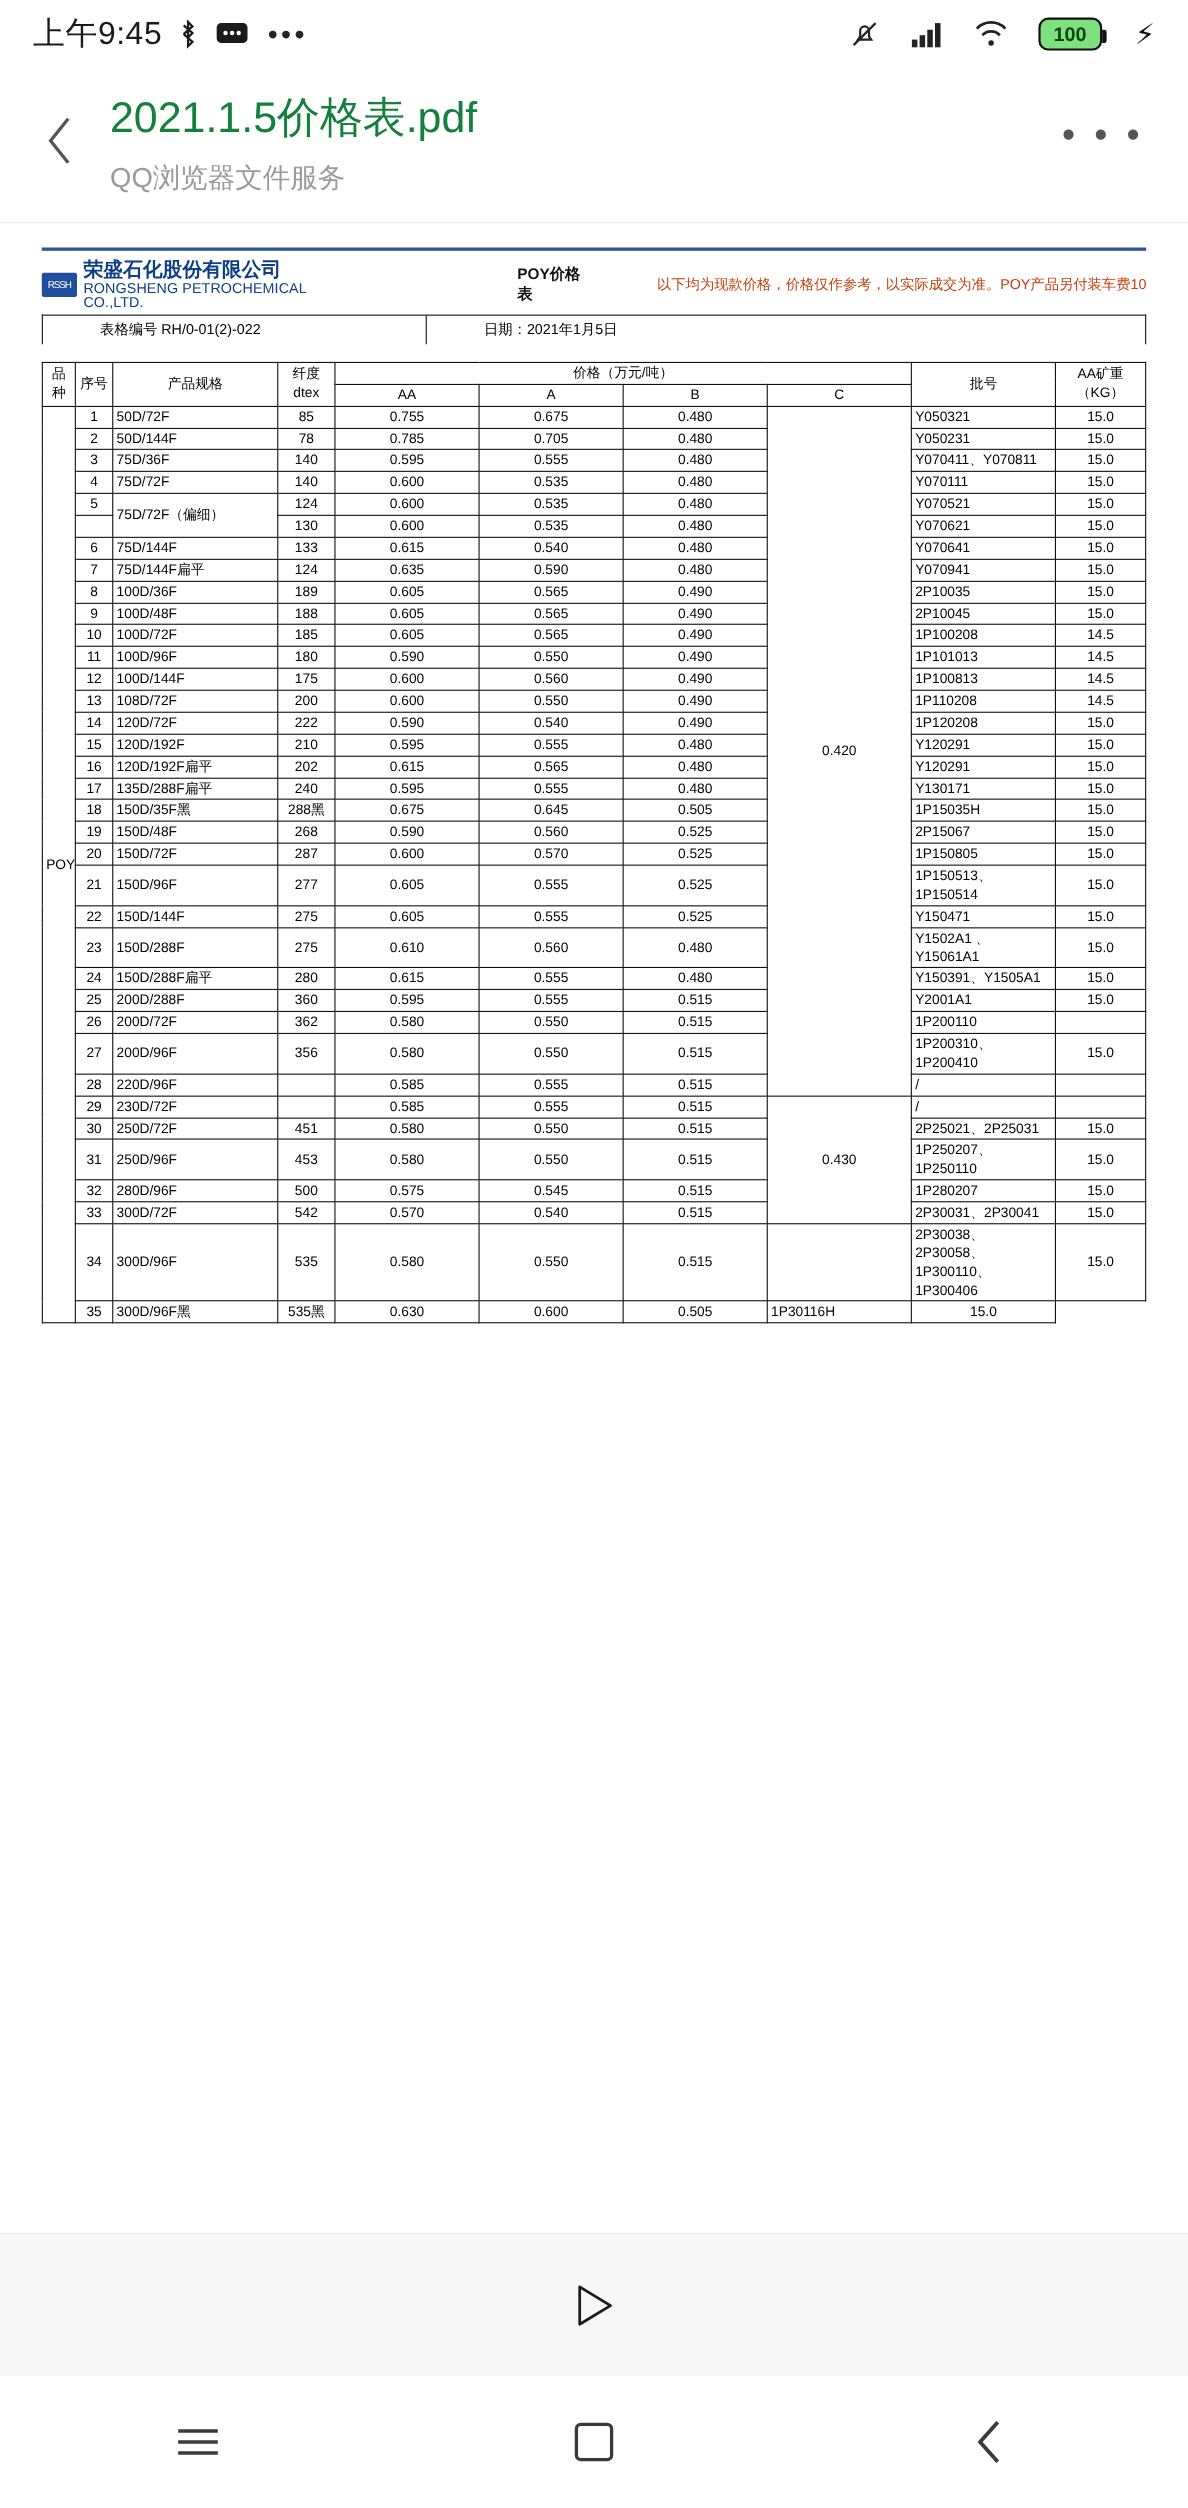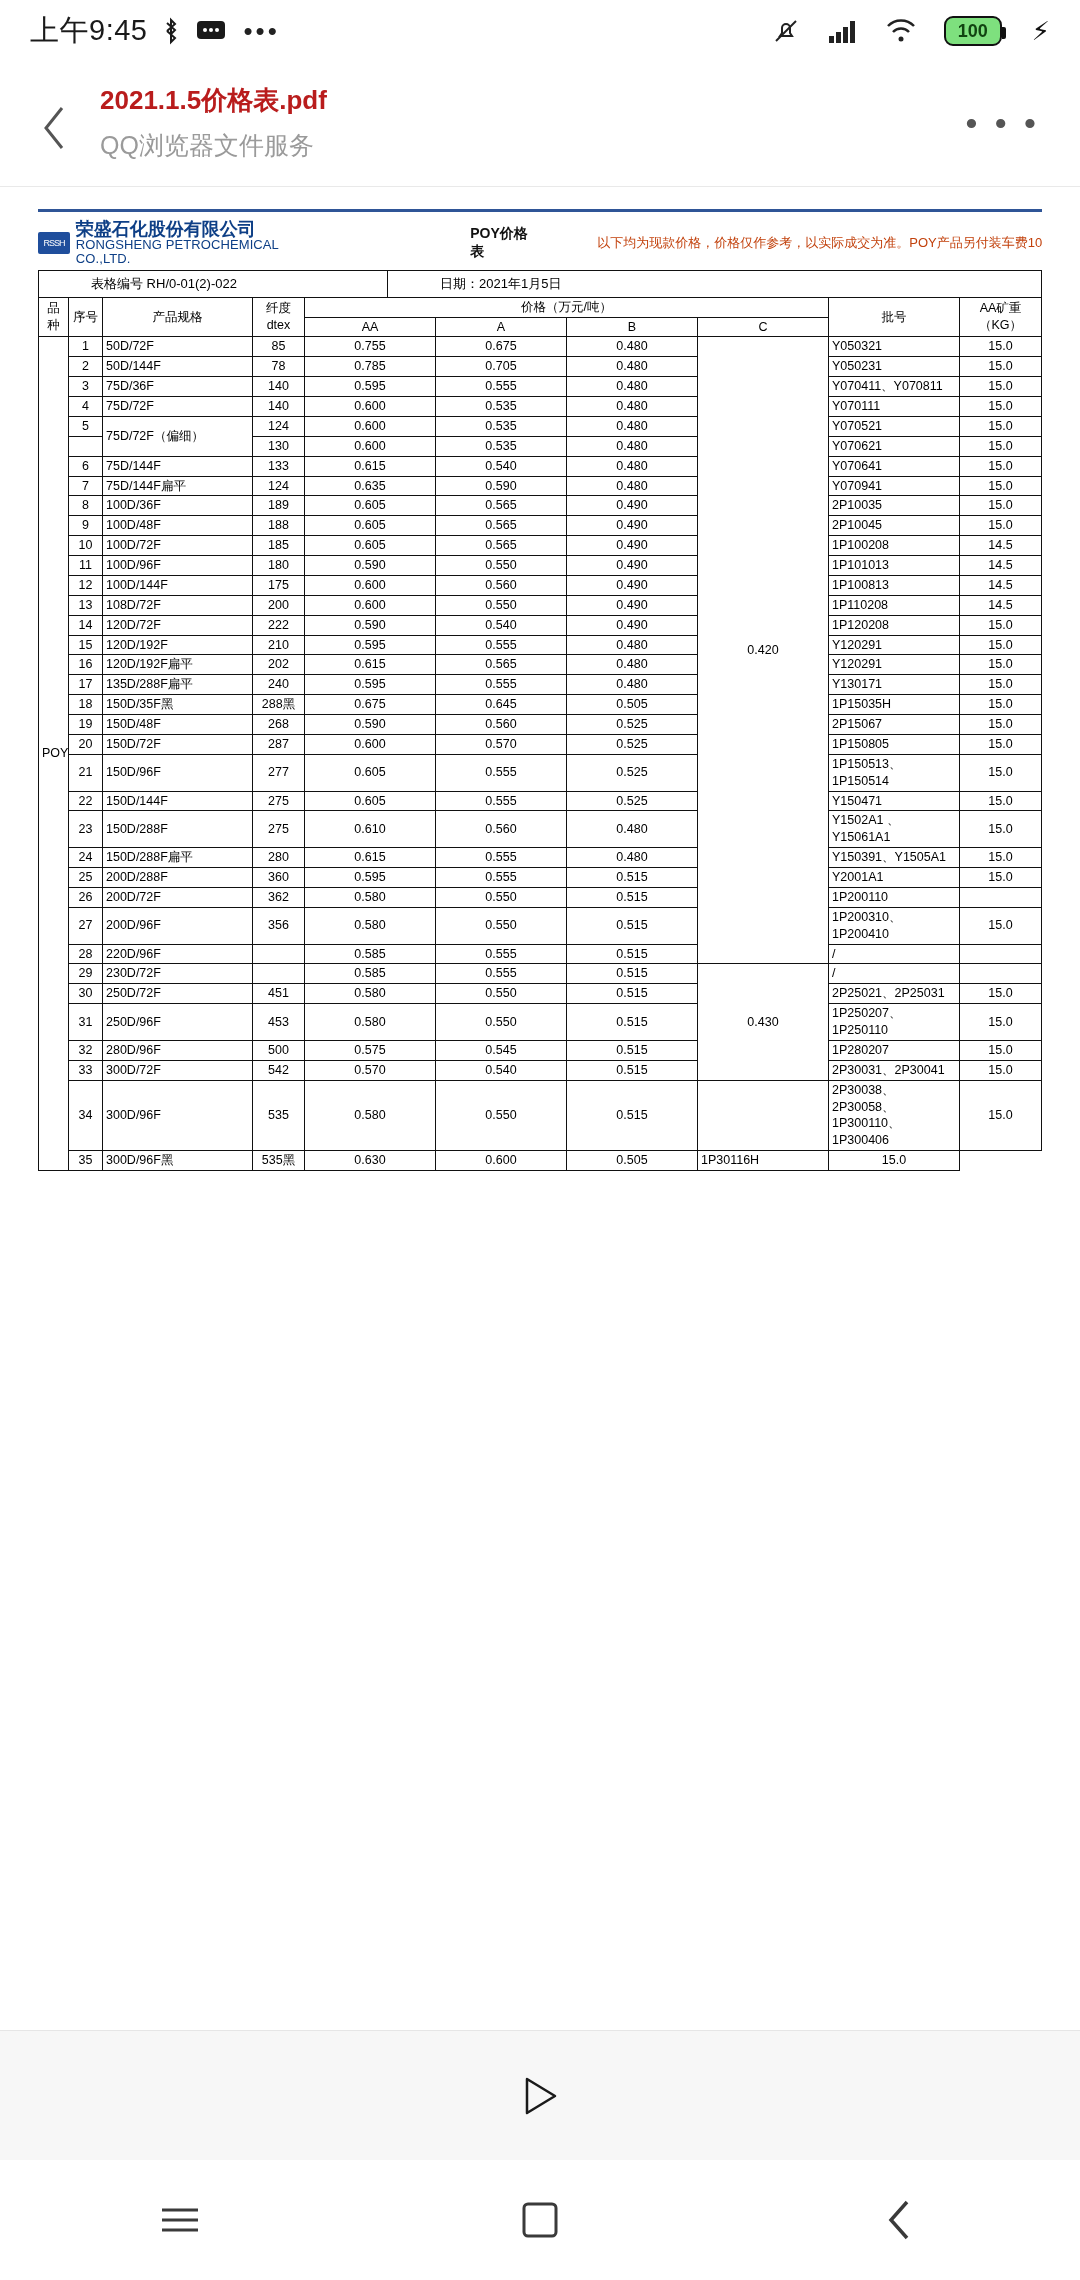--- a/index.html
+++ b/index.html
@@ -34,21 +34,21 @@
   .battery span { font-size: 18px; font-weight: bold; color: #114411; }
   .bolt { font-size: 26px; color: #111; margin-left: 2px; }
 
   
   .header { padding: 22px 40px 18px 40px; display: flex; align-items: flex-start; }
   .back-chev {
     width: 46px; flex: 0 0 46px; padding-top: 18px; color: #555; cursor: pointer;
   }
   .header-text { flex: 1; padding-left: 14px; }
   .doc-title {
-    font-size: 26px; color: #b91c1c; line-height: 1.25; font-weight: bold;
+    font-size: 39px; color: #15803d; line-height: 1.25; font-weight: normal;
     white-space: nowrap; overflow: hidden; text-overflow: ellipsis;
   }
   .doc-sub { font-size: 25px; color: #9a9a9a; margin-top: 12px; }
   .header-more {
     width: 80px; flex: 0 0 80px; text-align: right; color: #555;
     font-size: 34px; letter-spacing: 4px; padding-top: 20px; cursor: pointer;
   }
   .header-divider { height: 1px; background: #e9e9e9; margin: 6px 0 0 0; }
 
   
@@ -73,21 +73,21 @@
   .topbar-note { margin-left: 60px; font-size: 13px; color: #c2410c; white-space: nowrap; overflow:hidden;}
 
   .meta-row {
     margin: 4px 38px 0 38px; border: 1px solid #111; border-bottom: none;
     display: flex; font-size: 13px;
   }
   .meta-cell { padding: 4px 8px; margin-left: 44px; }
   .meta-cell.first { width: 305px; border-right: 1px solid #111; }
 
   table.pricetable {
-    margin: 0 38px; border-collapse: collapse; width: calc(100% - 76px);
+    margin: 16px 38px; border-collapse: collapse; width: calc(100% - 76px);
     font-size: 12.5px; color: #000; table-layout: fixed;
   }
   table.pricetable td, table.pricetable th {
     border: 1px solid #111; padding: 1px 3px; line-height: 1.35;
     font-weight: normal; vertical-align: middle;
   }
   .c-kind   { width: 30px; text-align: center; }
   .c-no     { width: 34px; text-align: center; }
   .c-spec   { width: 150px; text-align: left; }
   .c-dtex   { width: 52px; text-align: center; }

